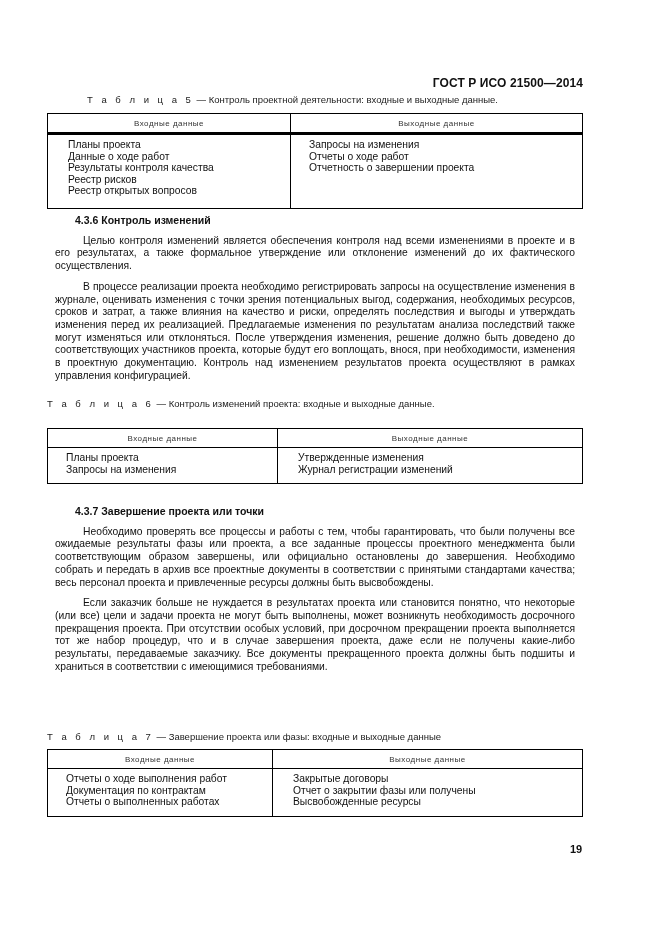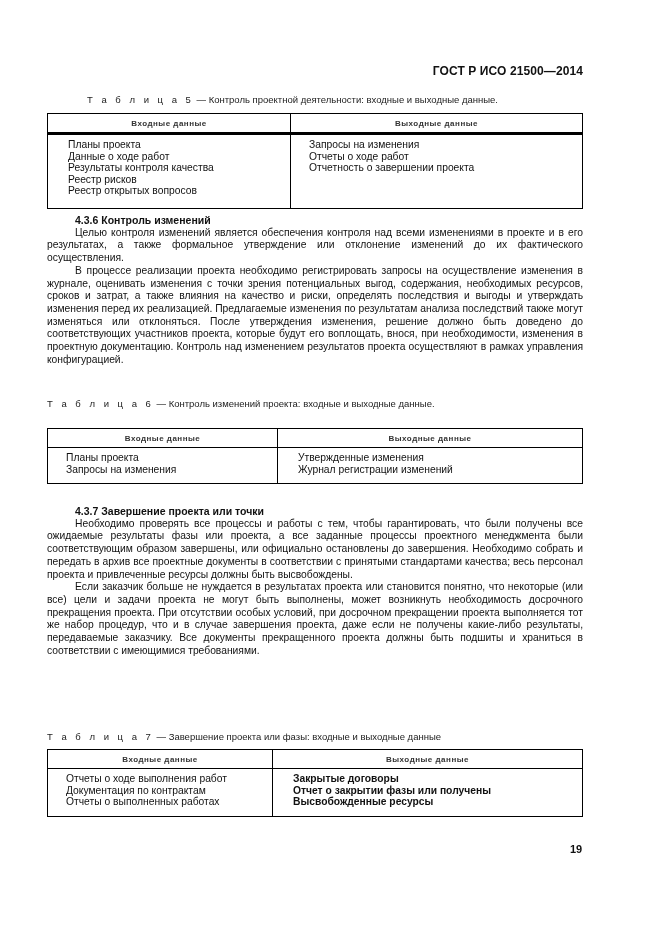--- a/index.html
+++ b/index.html
@@ -1,32 +1,32 @@
 <!DOCTYPE html>
 <html><head>
   <meta charset="utf-8">
   <style>
     html, body { margin: 0; padding: 0; background: #ffffff; }
     body {
       width: 661px; height: 935px; position: relative; overflow: hidden;
       font-family: "Liberation Sans", sans-serif; color: #111;
     }
     .page-header {
-      position: absolute; right: 78px; top: 64px;
+      position: absolute; right: 78px; top: 76px;
       font-size: 12px; font-weight: bold; letter-spacing: 0.1px;
     }
     .caption {
       position: absolute; left: 47px; font-size: 9.5px; color: #222; white-space: nowrap;
     }
     .caption .spaced { letter-spacing: 3px; }
     table.dt {
       position: absolute; border-collapse: collapse; font-size: 10.3px; color: #111;
     }
     table.dt th {
-      font-weight: bold; font-size: 8px; letter-spacing: 0.5px; color: #333;
+      font-weight: normal; font-size: 8px; letter-spacing: 0.5px; color: #333;
       height: 18px; padding: 0; text-align: center;
       border-right: 1px solid #000;
     }
     table.dt th:last-child { border-right: none; }
     table.dt td {
       vertical-align: top; padding: 4px 0 3px 18px; line-height: 11.6px;
       border-right: 1px solid #000;
     }
     table.dt td:last-child { border-right: none; }
     table.dt td div { white-space: nowrap; }
@@ -39,25 +39,25 @@
     .t6 thead tr { border-bottom: 1.5px solid #000; }
     .t6 th { height: 24px; }
     .t6 td { height: 28px; padding-top: 5px; }
     .t6 col.c1 { width: 230px; }
     .t6 td:last-child { padding-left: 20px; }
     .t7 { left: 47px; top: 749px; width: 536px; border: 1.5px solid #000; }
     .t7 thead tr { border-bottom: 1.5px solid #000; }
     .t7 th { height: 24px; }
     .t7 td { height: 40px; padding-top: 5px; }
     .t7 col.c1 { width: 225px; }
-    .t7 td:last-child { padding-left: 20px; font-weight: bold; }
+    .t7 td:last-child { padding-left: 20px; }
 
     .section { position: absolute; left: 47px; width: 536px; font-size: 10.3px; line-height: 12.7px; color: #111; }
     .section h3 { margin: 0; font-size: 10.5px; font-weight: bold; padding-left: 28px; line-height: 12.7px; }
-    .section p { margin: 0; text-align: justify; text-indent: 28px; }
+    .section p { margin: 8px; text-align: justify; text-indent: 28px; }
     .page-number {
       position: absolute; left: 570px; top: 843px; font-size: 11px; font-weight: bold;
     }
   </style>
 </head>
 <body>
 
 <div class="page-header">ГОСТ Р ИСО 21500—2014</div>
 
 <div class="caption" style="top:94px;margin-left:40px;">

